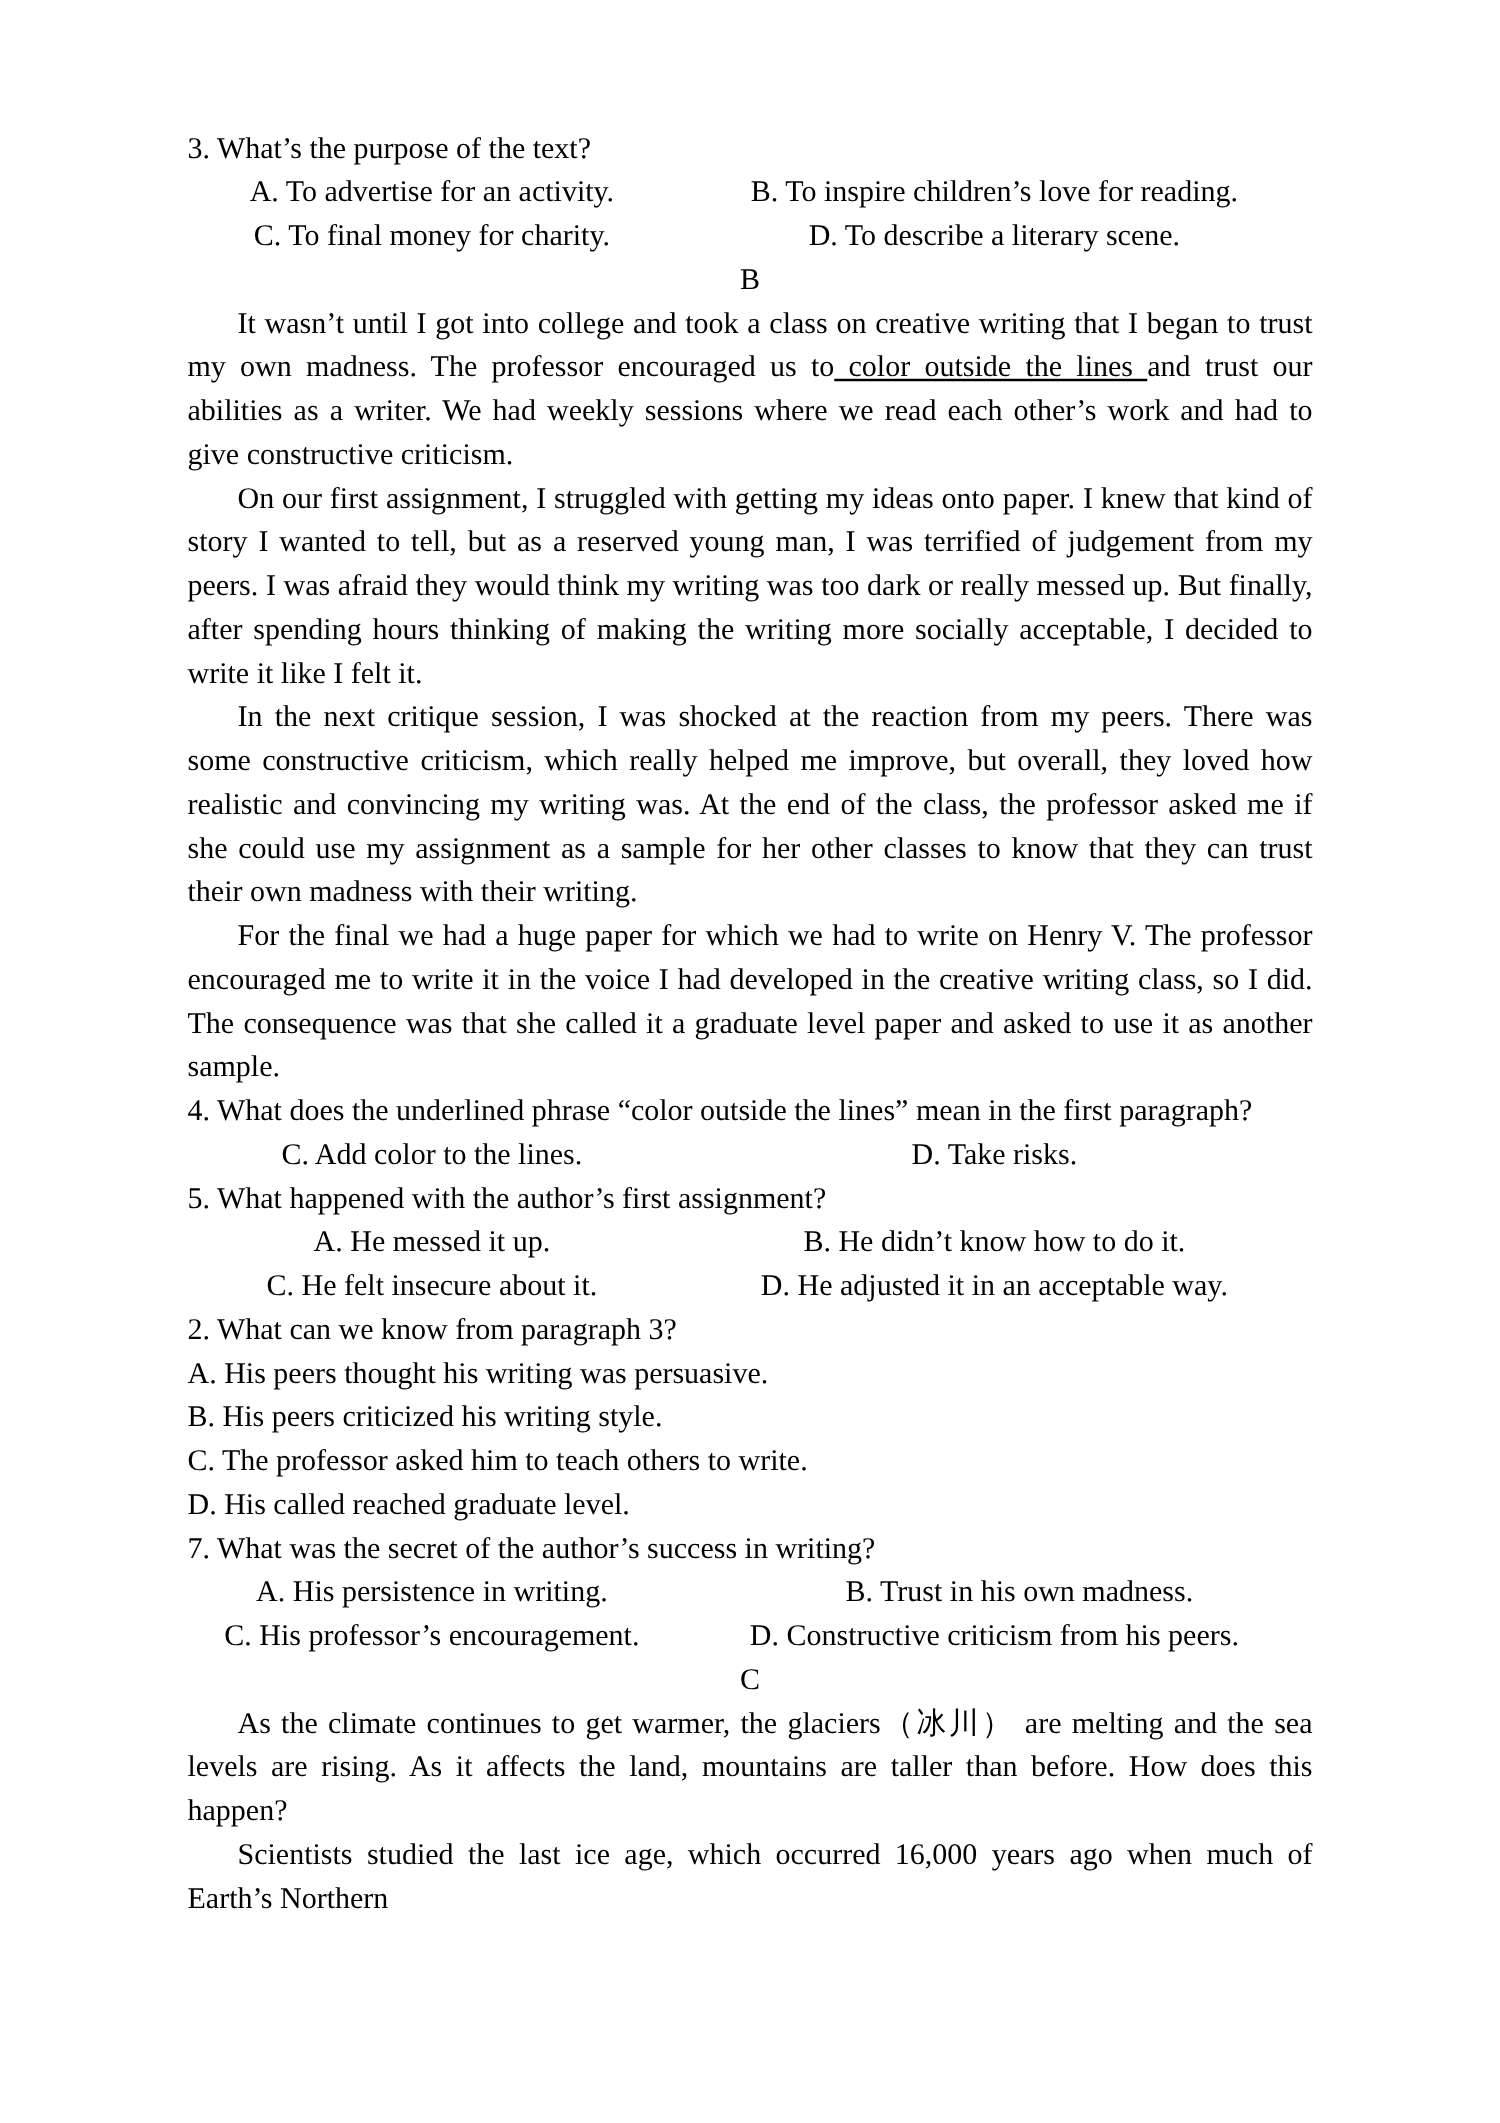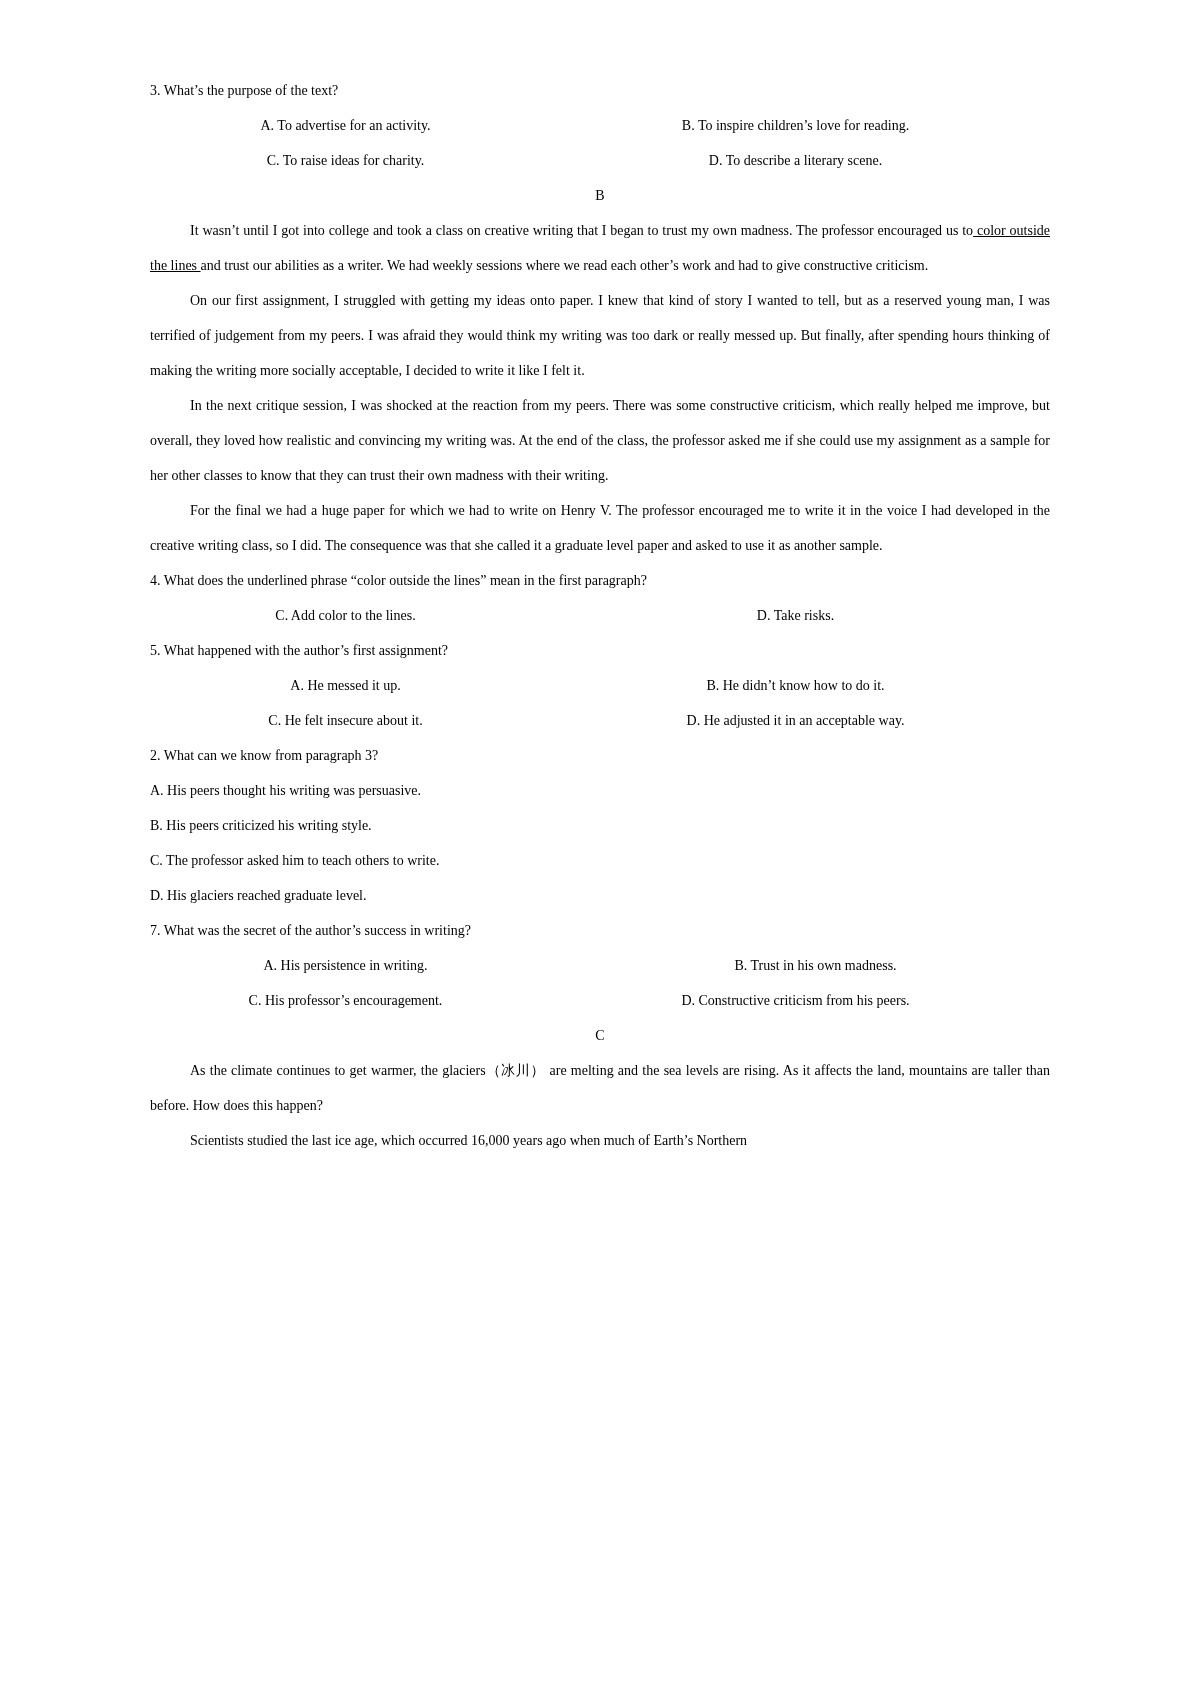--- a/index.html
+++ b/index.html
@@ -7,23 +7,23 @@
     padding: 0;
     background: #ffffff;
   }
   .page {
     position: relative;
     width: 1100px;
     min-height: 1698px;
     margin: 0 auto;
     background: #ffffff;
     box-sizing: border-box;
-    padding: 73px 100px 60px 100px;
+    padding: 102px 100px 60px 100px;
     font-family: "Liberation Serif", "DejaVu Serif", serif;
-    font-size: 14px;
+    font-size: 24px;
     line-height: 35px;
     color: #000000;
   }
   .row {
     display: block;
   }
   .opts2 {
     display: grid;
     grid-template-columns: 391px 1fr;
   }
@@ -49,21 +49,21 @@
 <body>
 
 <div class="page">
 
   <div class="row">3. What’s the purpose of the text?</div>
   <div class="opts2">
     <span>A. To advertise for an activity.</span>
     <span>B. To inspire children’s love for reading.</span>
   </div>
   <div class="opts2">
-    <span>C. To raise ideas for charity.</span>
+    <span>C. To final money for charity.</span>
     <span>D. To describe a literary scene.</span>
   </div>
 
   <div class="row center">B</div>
   <div class="para"><span>It wasn’t until I got into college and took a class on creative writing that I began to trust my own madness. The professor encouraged us to</span><span class="underlined"> color outside the lines </span><span>and trust our abilities as a writer. We had weekly sessions where we read each other’s work and had to give constructive criticism.</span></div>
   <div class="para">On our first assignment, I struggled with getting my ideas onto paper. I knew that kind of story I wanted to tell, but as a reserved young man, I was terrified of judgement from my peers. I was afraid they would think my writing was too dark or really messed up. But finally, after spending hours thinking of making the writing more socially acceptable, I decided to write it like I felt it.</div>
   <div class="para">In the next critique session, I was shocked at the reaction from my peers. There was some constructive criticism, which really helped me improve, but overall, they loved how realistic and convincing my writing was. At the end of the class, the professor asked me if she could use my assignment as a sample for her other classes to know that they can trust their own madness with their writing.</div>
   <div class="para">For the final we had a huge paper for which we had to write on Henry V. The professor encouraged me to write it in the voice I had developed in the creative writing class, so I did. The consequence was that she called it a graduate level paper and asked to use it as another sample.</div>
 
   <div class="row">4. What does the underlined phrase “color outside the lines” mean in the first paragraph?</div>
@@ -79,21 +79,21 @@
   </div>
   <div class="opts2">
     <span>C. He felt insecure about it.</span>
     <span>D. He adjusted it in an acceptable way.</span>
   </div>
 
   <div class="row">2. What can we know from paragraph 3?</div>
   <div class="row">A. His peers thought his writing was persuasive.</div>
   <div class="row">B. His peers criticized his writing style.</div>
   <div class="row">C. The professor asked him to teach others to write.</div>
-  <div class="row">D. His glaciers reached graduate level.</div>
+  <div class="row">D. His called reached graduate level.</div>
 
   <div class="row">7. What was the secret of the author’s success in writing?</div>
   <div class="opts2">
     <span>A. His persistence in writing.</span>
     <span class="indent-sm">B. Trust in his own madness.</span>
   </div>
   <div class="opts2">
     <span>C. His professor’s encouragement.</span>
     <span>D. Constructive criticism from his peers.</span>
   </div>

